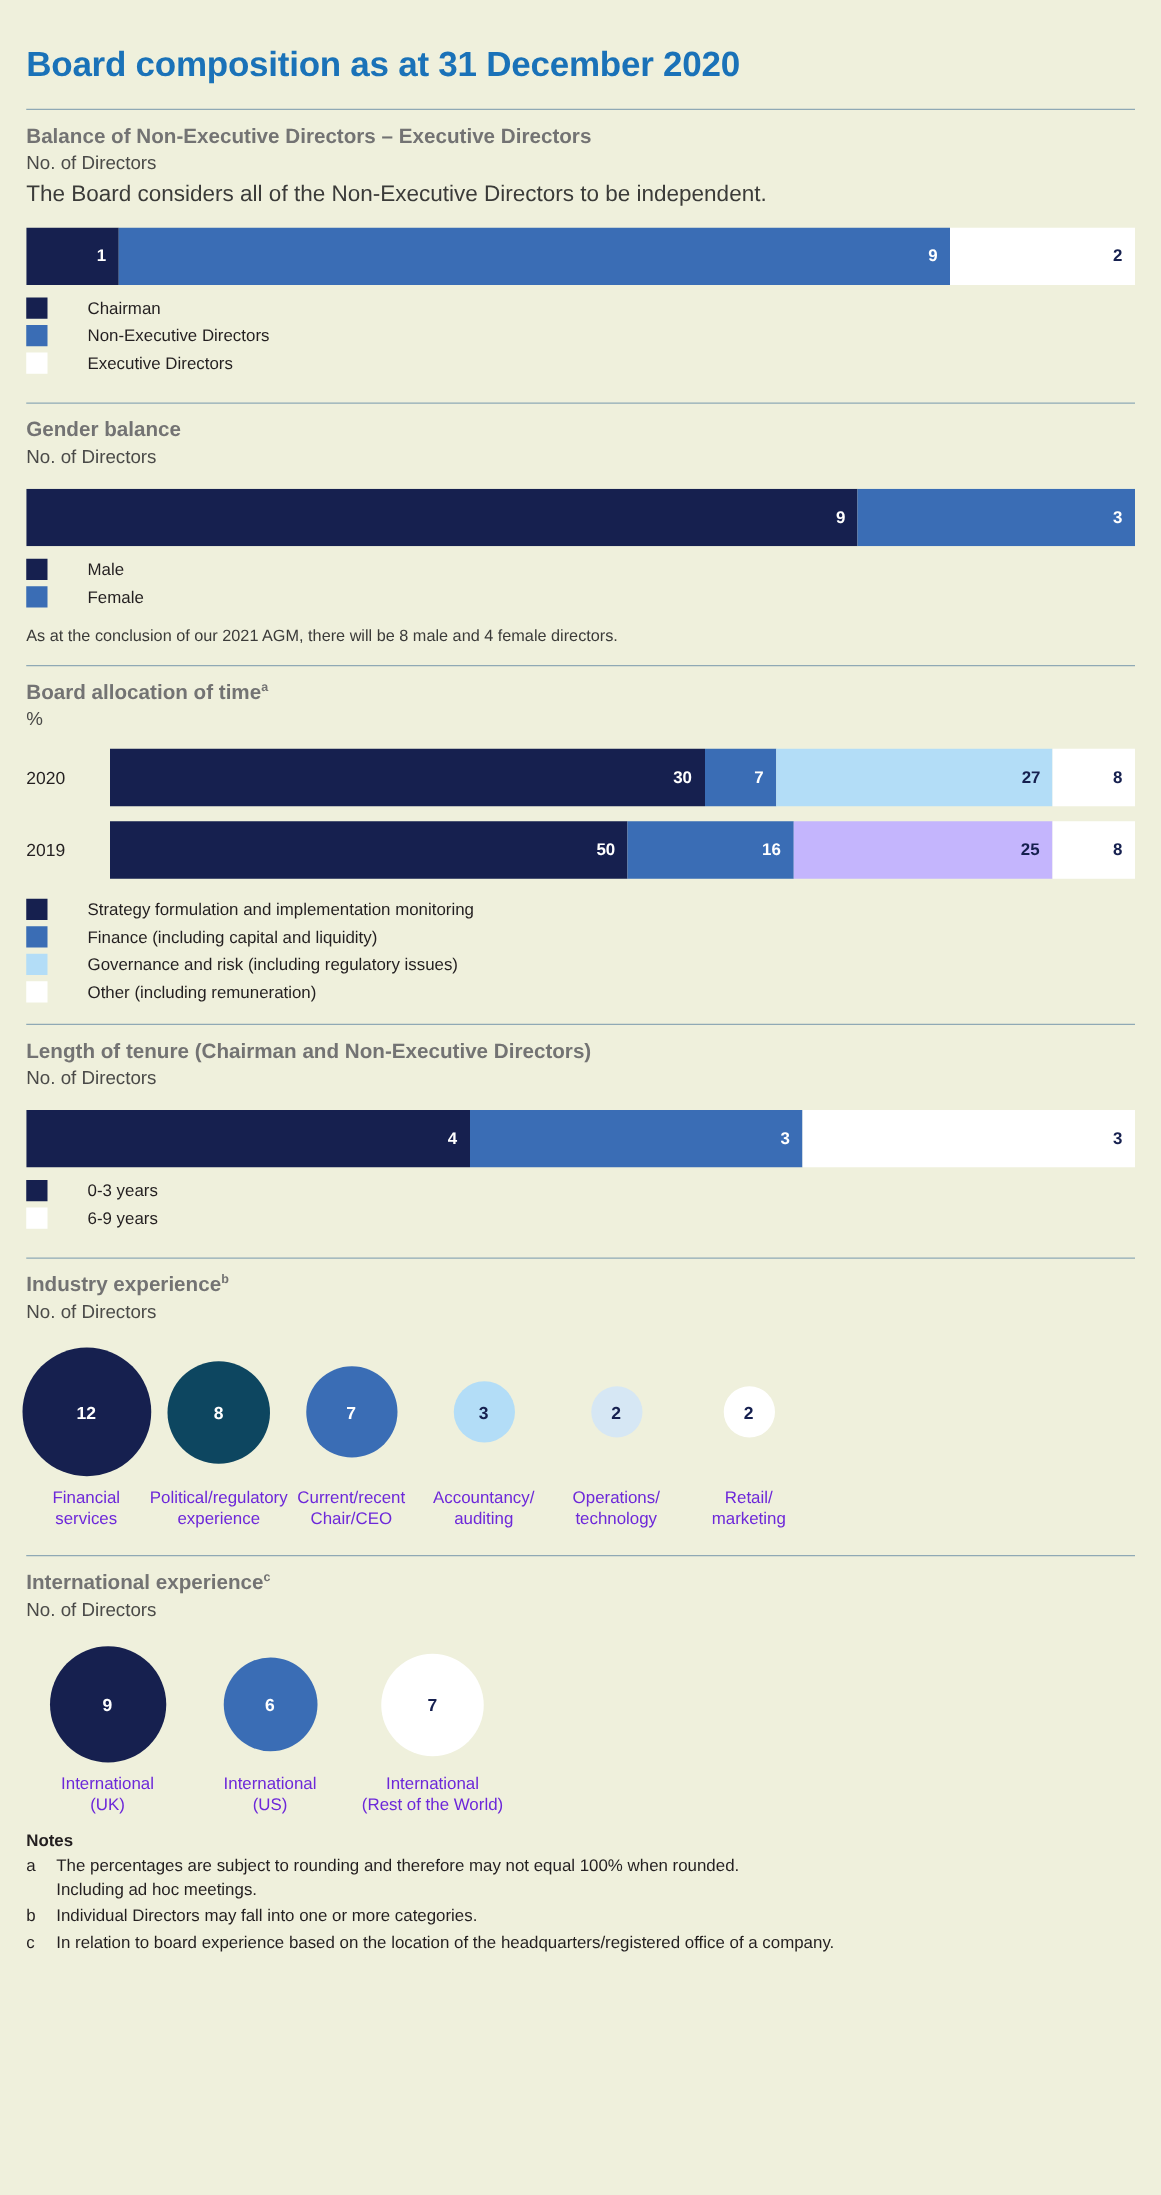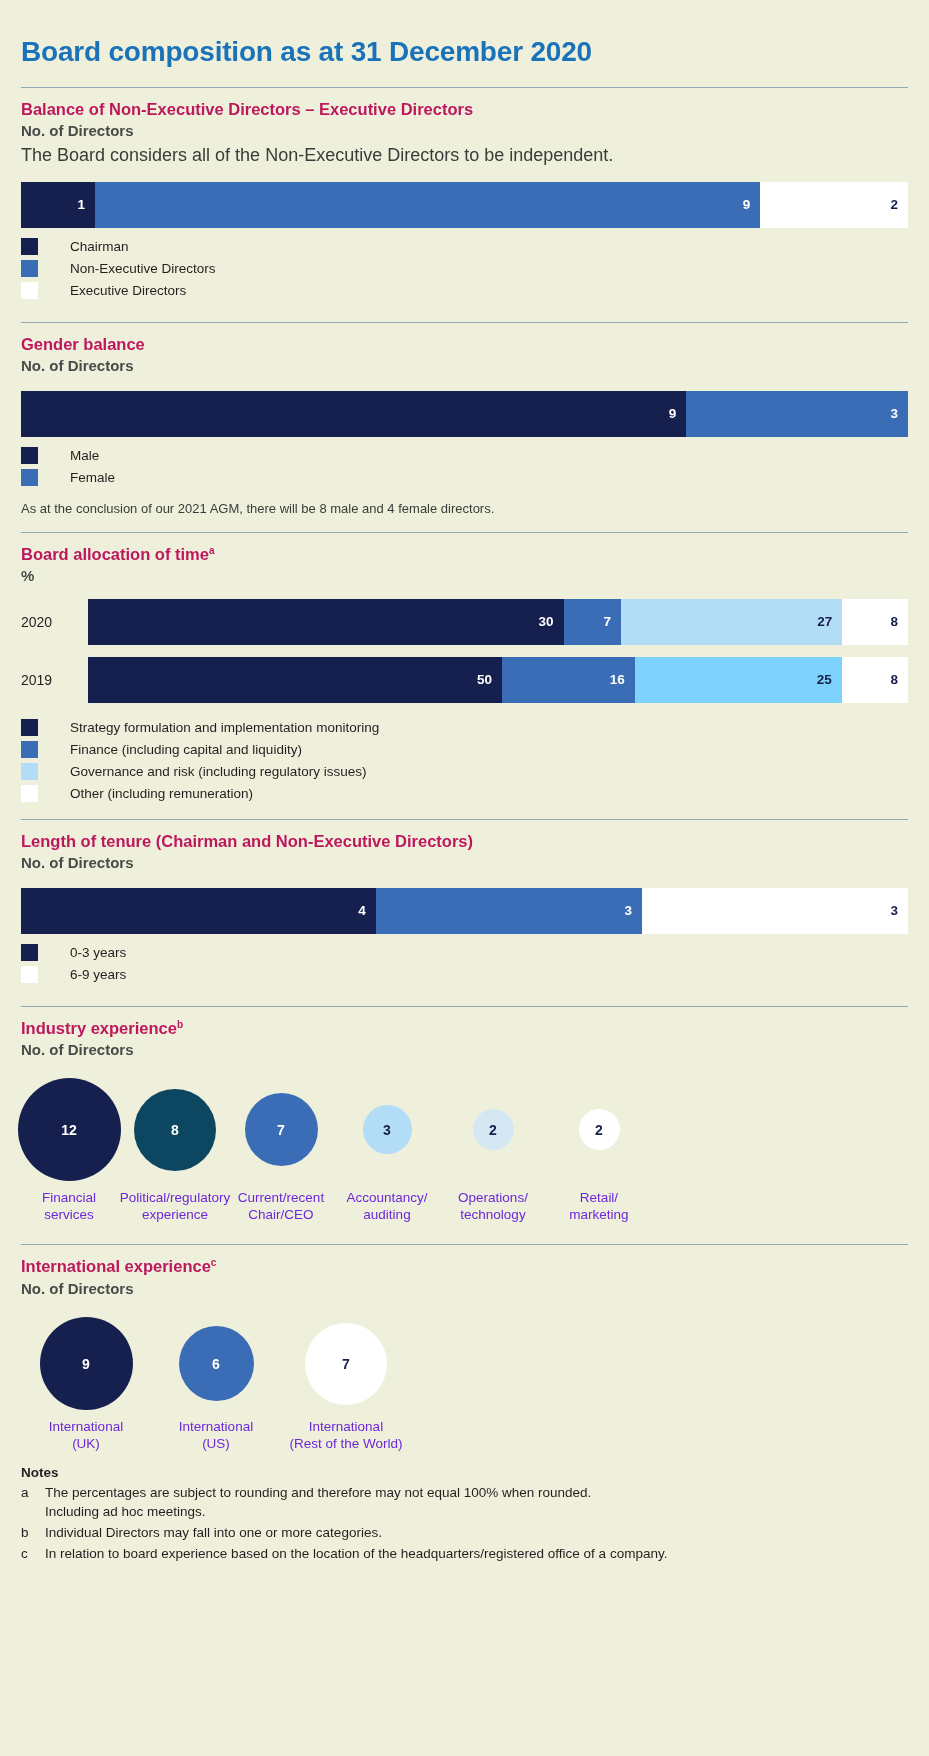--- a/index.html
+++ b/index.html
@@ -39,36 +39,36 @@
     height: 1px;
     background: #8fa9b5;
     width: 100%;
   }
 
   
   .section { width: 100%; }
   .sec-title {
     font-size: 16.5px;
     font-weight: bold;
-    color: #be185d;
+    color: #737373;
     line-height: 1.25;
     margin-top: 11px;
   }
   .sec-title sup {
     font-size: 10px;
     font-weight: bold;
     vertical-align: super;
     line-height: 0;
   }
   .sec-sub {
     font-size: 15px;
     color: #4a4a48;
     line-height: 1.35;
     margin-top: 2px;
-    font-weight: 700;
+    font-weight: 400;
   }
   .sec-note {
     font-size: 18px;
     color: #3b3b39;
     line-height: 1.4;
     margin-top: 1px;
   }
   .below-note {
     font-size: 13px;
     color: #3b3b39;
@@ -285,21 +285,21 @@
         </div>
         <div class="yr-row">
           <div class="yr-label">2019</div>
           <div class="yr-bar">
             <div class="seg on-dark" style="background: rgb(22, 32, 79); width: 50.5051%;">
               <span>50</span>
             </div>
             <div class="seg on-dark" style="background: rgb(58, 109, 181); width: 16.1616%;">
               <span>16</span>
             </div>
-            <div class="seg on-light" style="background: #7dd3fc; width: 25.2525%;">
+            <div class="seg on-light" style="background: #c4b5fd; width: 25.2525%;">
               <span>25</span>
             </div>
             <div class="seg on-light" style="background: rgb(255, 255, 255); width: 8.08081%;">
               <span>8</span>
             </div>
           </div>
         </div>
       </div>
     <div class="legend" id="legend-allocation" style="margin-top:14px">
         <div class="legend-row">

